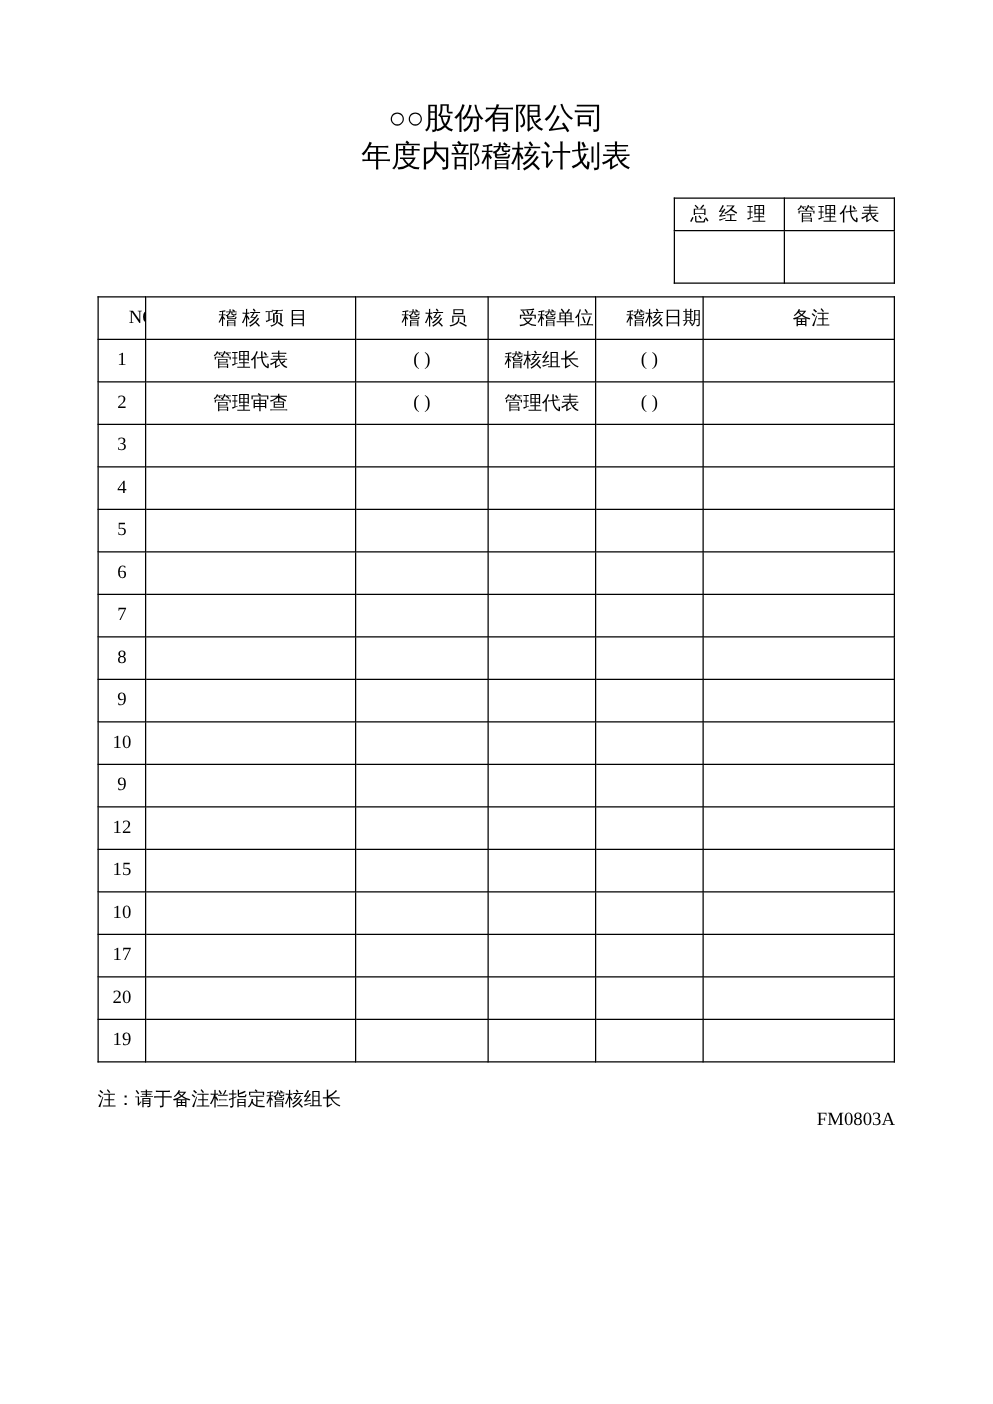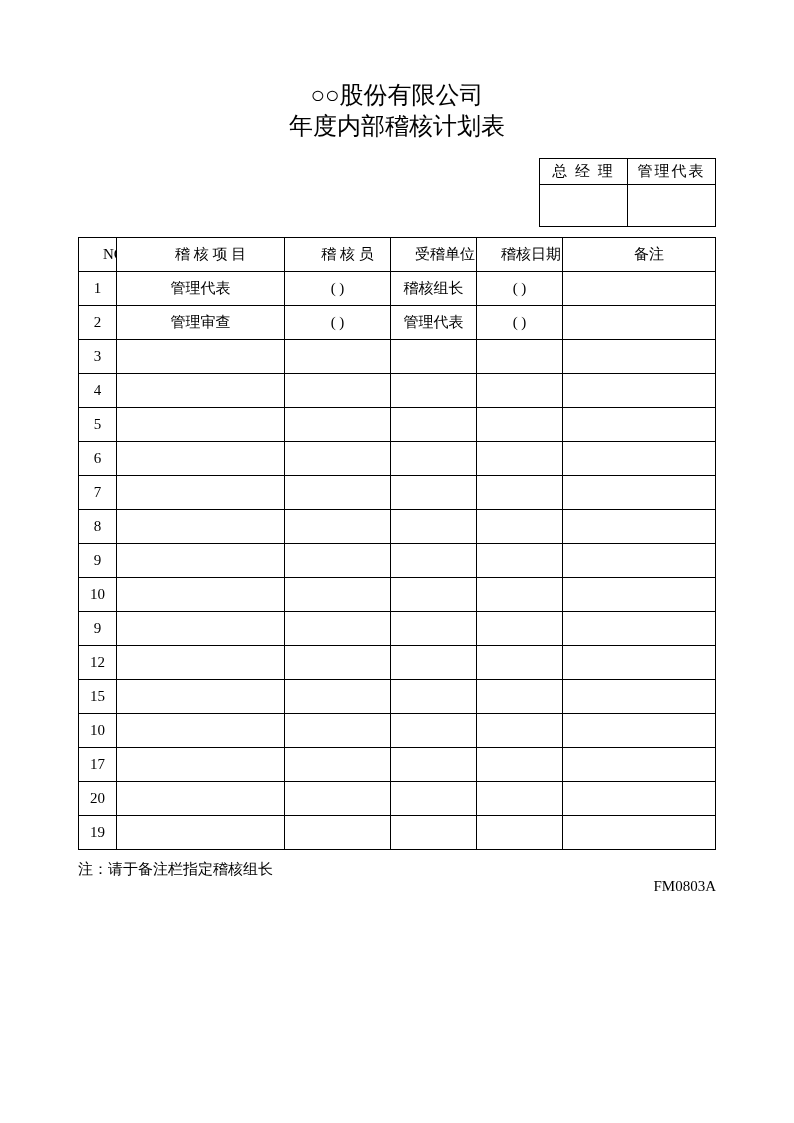--- a/index.html
+++ b/index.html
@@ -67,21 +67,21 @@
     }
     .col-no { width: 38px; }
     .col-item { width: 168px; letter-spacing: 4px; }
     .col-auditor { width: 106px; letter-spacing: 4px; }
     .col-unit { width: 86px; }
     .col-date { width: 86px; }
     .col-remark { width: auto; }
     .main-table td.paren { letter-spacing: 0; }
 
     .footer {
-      margin-top: 10px;
+      margin-top: 20px;
       font-size: 15px;
       position: relative;
     }
     .footer .note1 { margin-bottom: 2px; }
     .form-code {
       position: absolute;
       right: 0;
       top: 18px;
       font-size: 15px;
     }

